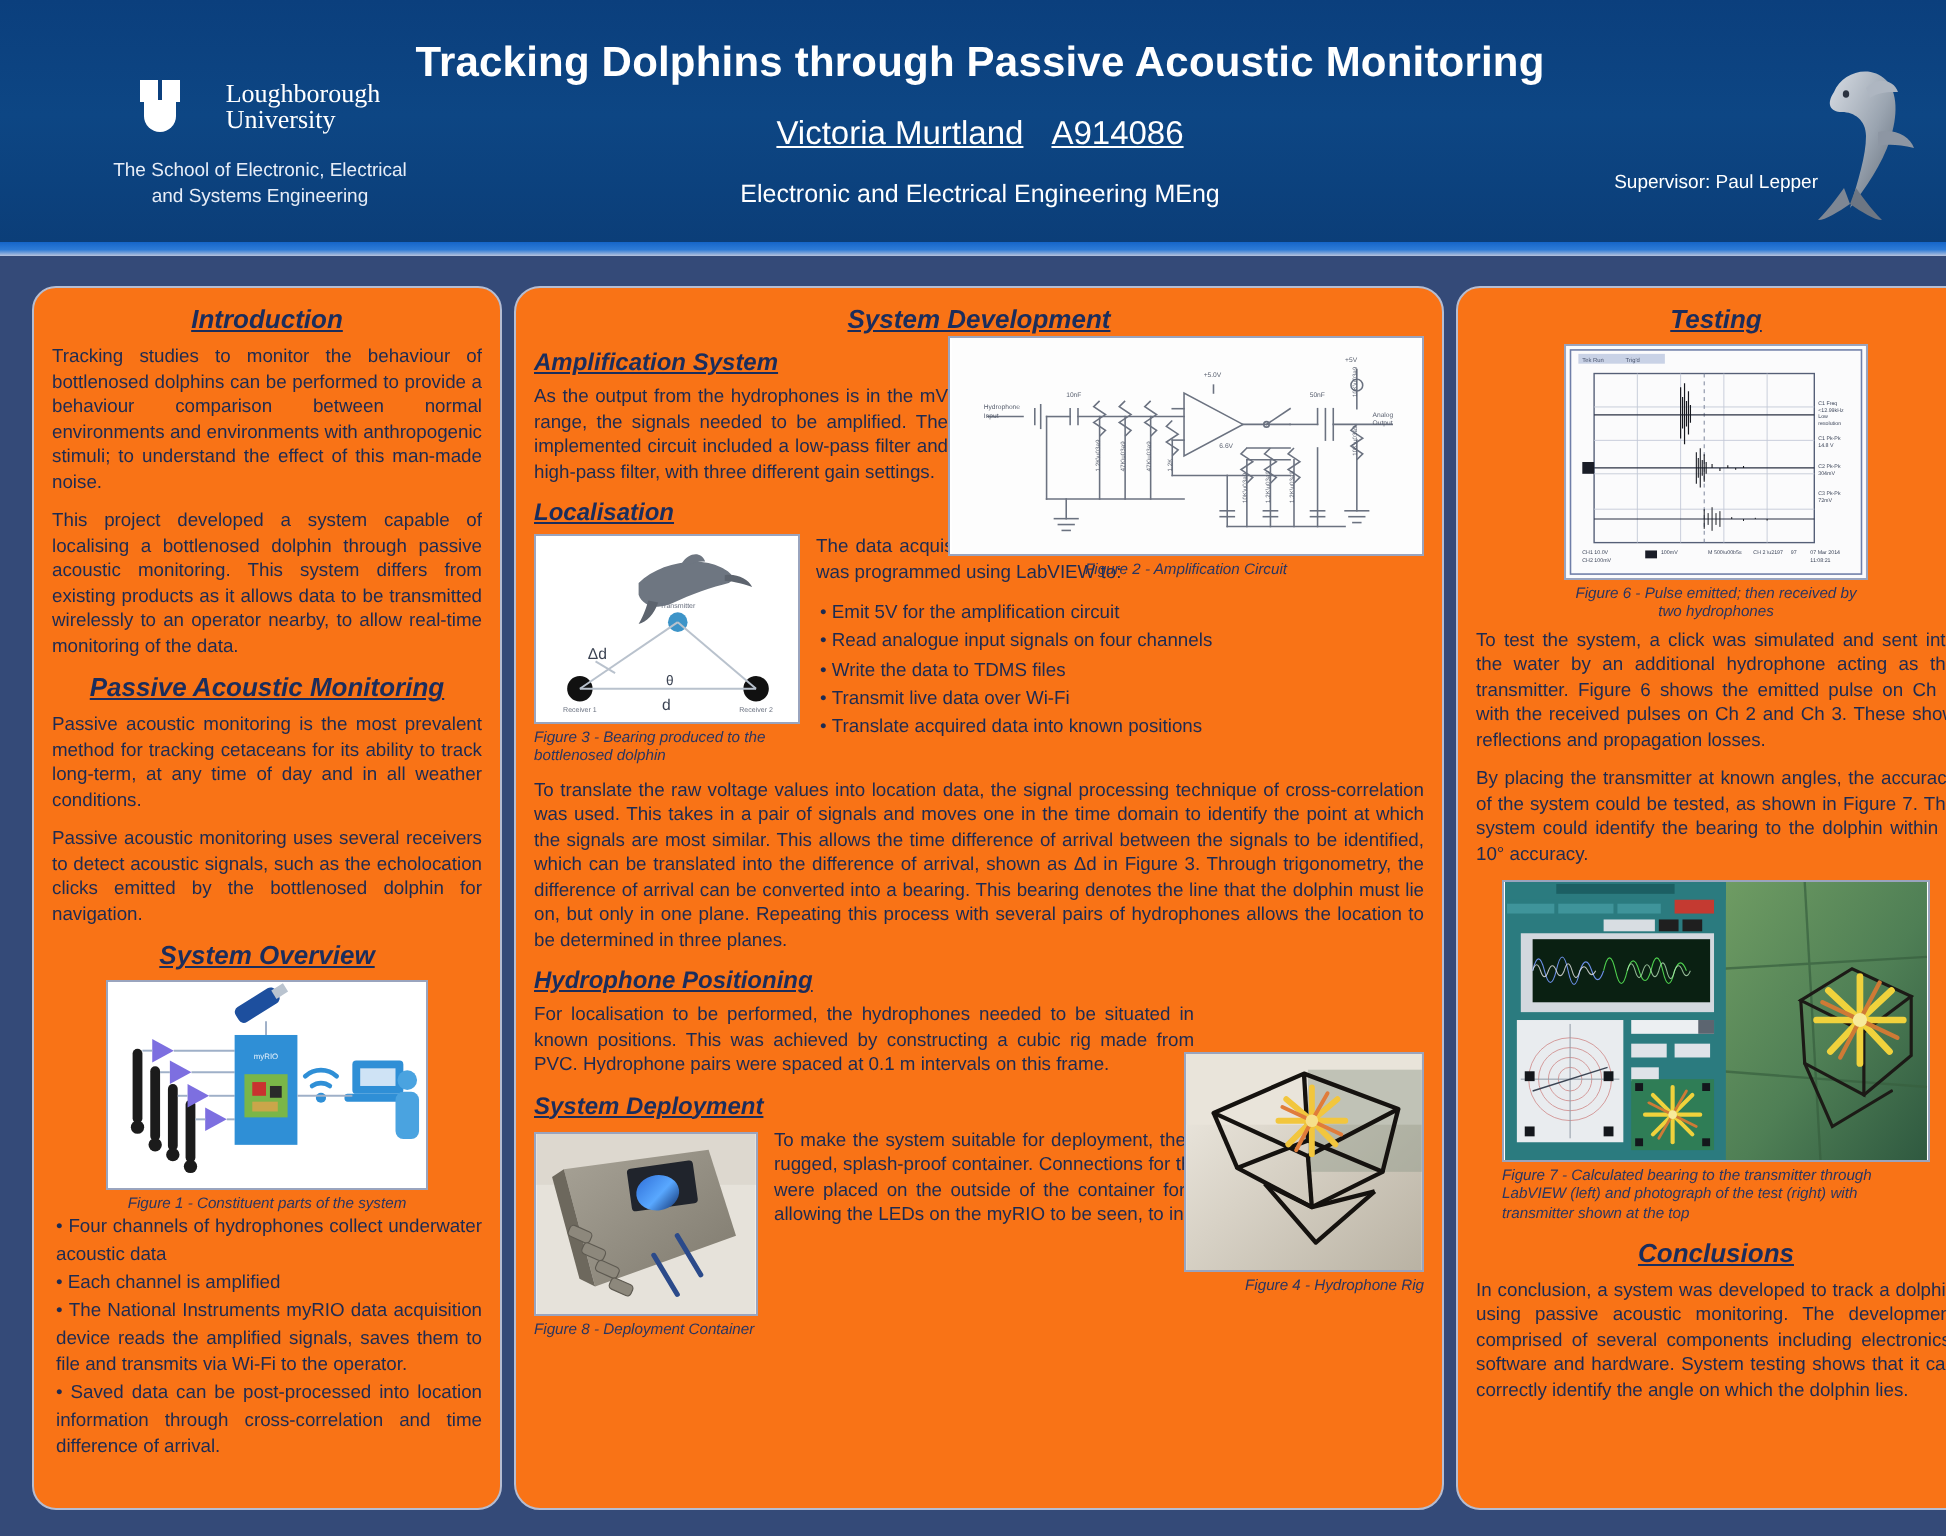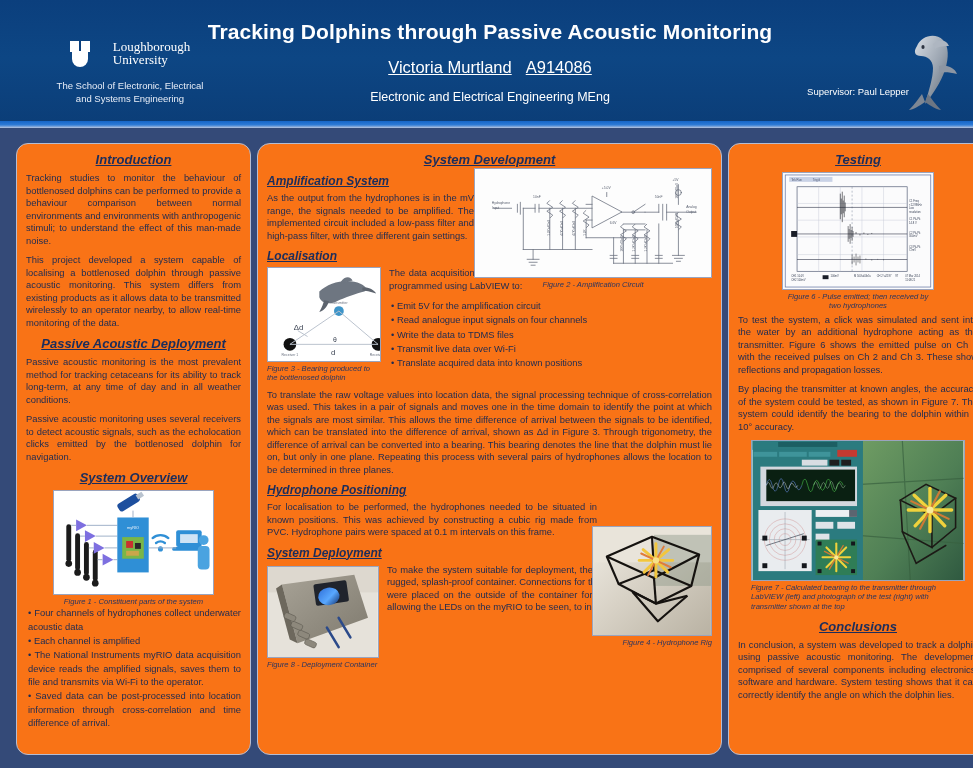--- a/index.html
+++ b/index.html
@@ -46,21 +46,21 @@
     position: absolute; left: 180px; top: 90px; width: 620px;
     text-align: center;
     color: #ffffff;
     font-size: 12.5px;
   }
 
   
   #uni-logo-block {
     position: absolute; left: 55px; top: 40px; width: 150px; text-align: center;
   }
-  #uni-logo-row { display: flex; align-items: flex-end; justify-content: center; gap: 23px; }
+  #uni-logo-row { display: flex; align-items: flex-start; justify-content: center; gap: 23px; }
   #uni-shield { width: 20px; height: 26px; position: relative; }
   #uni-shield .sq {
     position:absolute; left:0; top:0; width:20px; height:11px; background:#fff;
   }
   #uni-shield .sq:after{
     content:""; position:absolute; left:9px; top:0; width:2px; height:11px; background:#0b3f7d;
   }
   #uni-shield .shieldbody{
     position:absolute; left:2px; top:10px; width:16px; height:16px; background:#fff;
     border-radius: 0 0 8px 8px;
@@ -139,21 +139,21 @@
 
   
   #fig1-wrap { width: 161px; margin: 2px auto 0 auto; }
   #fig1 { height: 105px; }
 
   
   #fig2-wrap { position:absolute; right: 9px; top: 24px; width: 238px; }
   #fig2 { height: 110px; }
 
   
-  #fig3-wrap { float:left; width: 114px; margin: 0 8px 2px 0; }
+  #fig3-wrap { float:left; width: 133px; margin: 0 8px 2px 0; }
   #fig3 { height: 95px; }
 
   
   #fig4-wrap { position:absolute; right: 9px; top: 382px; width: 120px; }
   #fig4 { height: 110px; }
 
   
   #fig5-wrap { float:left; width: 112px; margin: 2px 8px 0 0; }
   #fig5 { height: 92px; }
 
@@ -216,21 +216,21 @@
   </svg>
 </div>
 
 <div class="panel" id="col-left">
  <div class="pad">
 
   <h2 class="sec">Introduction</h2>
   <p class="body">Tracking studies to monitor the behaviour of bottlenosed dolphins can be performed to provide a behaviour comparison between normal environments and environments with anthropogenic stimuli; to understand the effect of this man-made noise.</p>
   <p class="body">This project developed a system capable of localising a bottlenosed dolphin through passive acoustic monitoring. This system differs from existing products as it allows data to be transmitted wirelessly to an operator nearby, to allow real-time monitoring of the data.</p>
 
-  <h2 class="sec">Passive Acoustic Deployment</h2>
+  <h2 class="sec">Passive Acoustic Monitoring</h2>
   <p class="body">Passive acoustic monitoring is the most prevalent method for tracking cetaceans for its ability to track long-term, at any time of day and in all weather conditions.</p>
   <p class="body">Passive acoustic monitoring uses several receivers to detect acoustic signals, such as the echolocation clicks emitted by the bottlenosed dolphin for navigation.</p>
 
   <h2 class="sec">System Overview</h2>
 
   <div id="fig1-wrap">
     <div class="fig-box" id="fig1">
       <svg viewBox="0 0 161 105" width="159" height="103">
         <rect x="0" y="0" width="161" height="105" fill="#ffffff"></rect>
 

